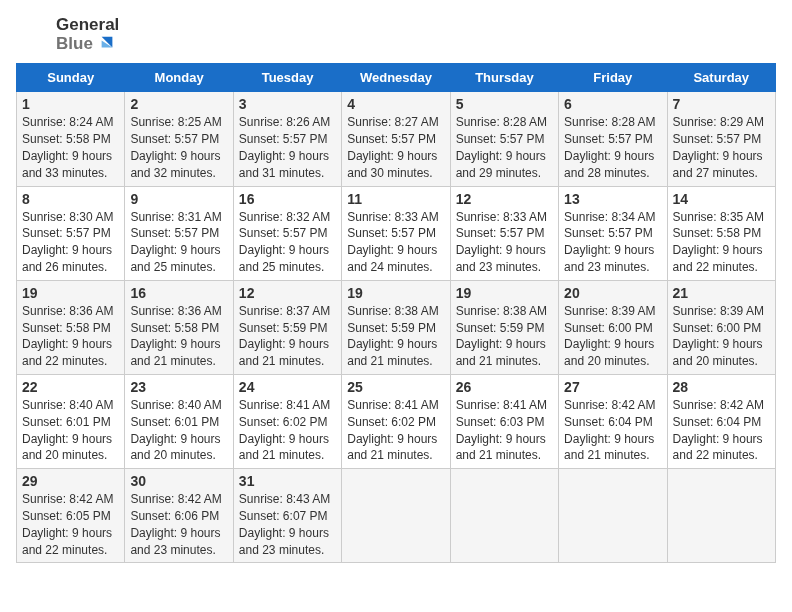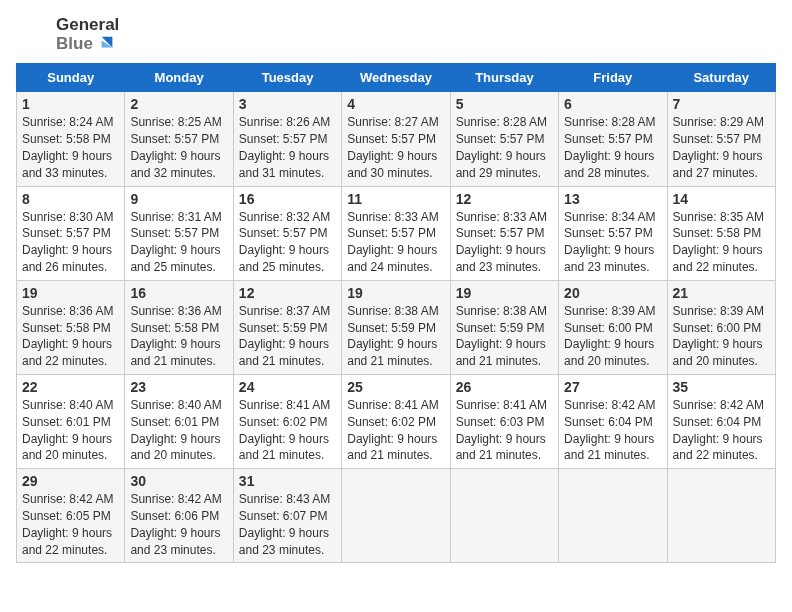--- a/index.html
+++ b/index.html
@@ -276,21 +276,21 @@
           Sunrise: 8:41 AM<br>Sunset: 6:03 PM<br>Daylight: 9 hours and 21 minutes.
         </div>
       </td>
         <td>
         <span class="day-num">27</span>
         <div class="day-info">
           Sunrise: 8:42 AM<br>Sunset: 6:04 PM<br>Daylight: 9 hours and 21 minutes.
         </div>
       </td>
         <td>
-        <span class="day-num">35</span>
+        <span class="day-num">28</span>
         <div class="day-info">
           Sunrise: 8:42 AM<br>Sunset: 6:04 PM<br>Daylight: 9 hours and 22 minutes.
         </div>
       </td>
       </tr>
       <tr>
         <td>
         <span class="day-num">29</span>
         <div class="day-info">
           Sunrise: 8:42 AM<br>Sunset: 6:05 PM<br>Daylight: 9 hours and 22 minutes.

